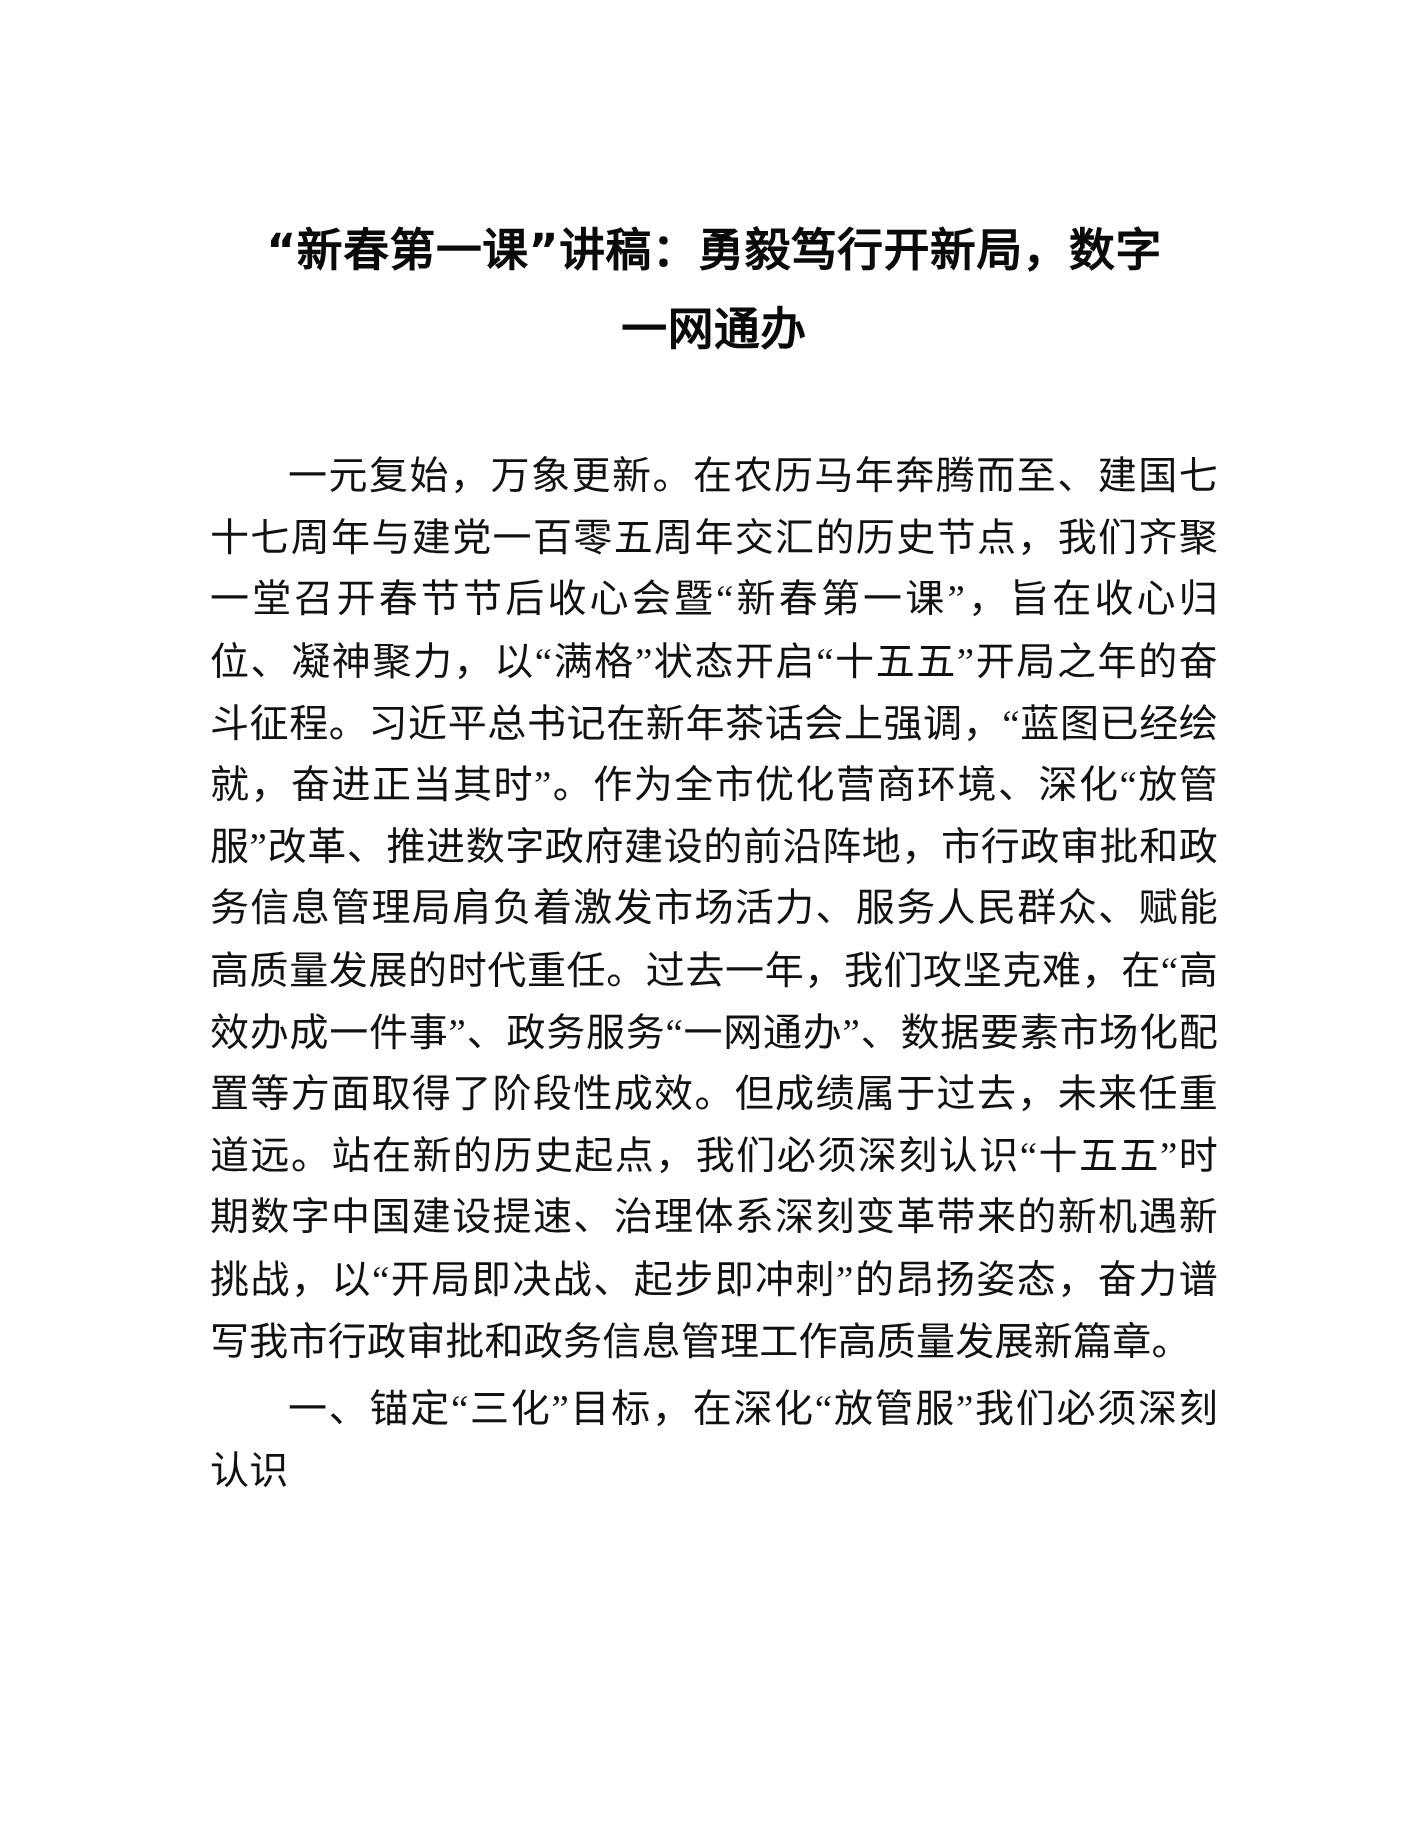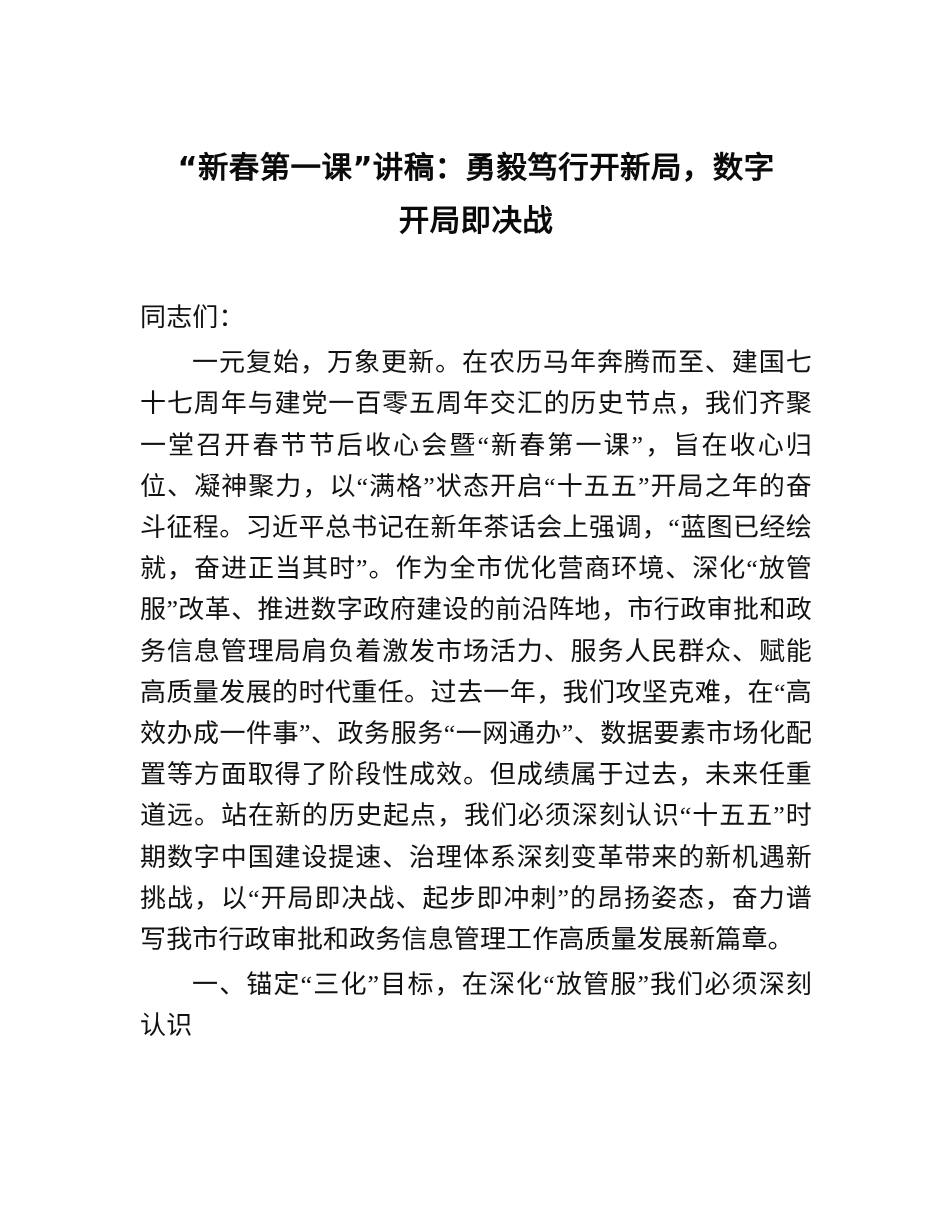--- a/index.html
+++ b/index.html
@@ -75,26 +75,25 @@
     text-indent: 0;
   }
 </style>
 </head>
 <body>
 
 <div class="page">
 
   <div class="doc-title">
     <div>“新春第一课”讲稿：勇毅笃行开新局，数字</div>
-    <div>开局即决战</div>
+    <div>一网通办</div>
   </div>
 
   <div class="body-block">
 
-    <p class="para salutation">同志们：</p>
 
     <p class="para indent">一元复始，万象更新。在农历马年奔腾而至、建国七十七周年与建党一百零五周年交汇的历史节点，我们齐聚一堂召开春节节后收心会暨“新春第一课”，旨在收心归位、凝神聚力，以“满格”状态开启“十五五”开局之年的奋斗征程。习近平总书记在新年茶话会上强调，“蓝图已经绘就，奋进正当其时”。作为全市优化营商环境、深化“放管服”改革、推进数字政府建设的前沿阵地，市行政审批和政务信息管理局肩负着激发市场活力、服务人民群众、赋能高质量发展的时代重任。过去一年，我们攻坚克难，在“高效办成一件事”、政务服务“一网通办”、数据要素市场化配置等方面取得了阶段性成效。但成绩属于过去，未来任重道远。站在新的历史起点，我们必须深刻认识“十五五”时期数字中国建设提速、治理体系深刻变革带来的新机遇新挑战，以“开局即决战、起步即冲刺”的昂扬姿态，奋力谱写我市行政审批和政务信息管理工作高质量发展新篇章。</p>
 
     <p class="para indent">一、锚定“三化”目标，在深化“放管服”我们必须深刻认识</p>
 
   </div>
 
 </div>
 
 </body></html>

